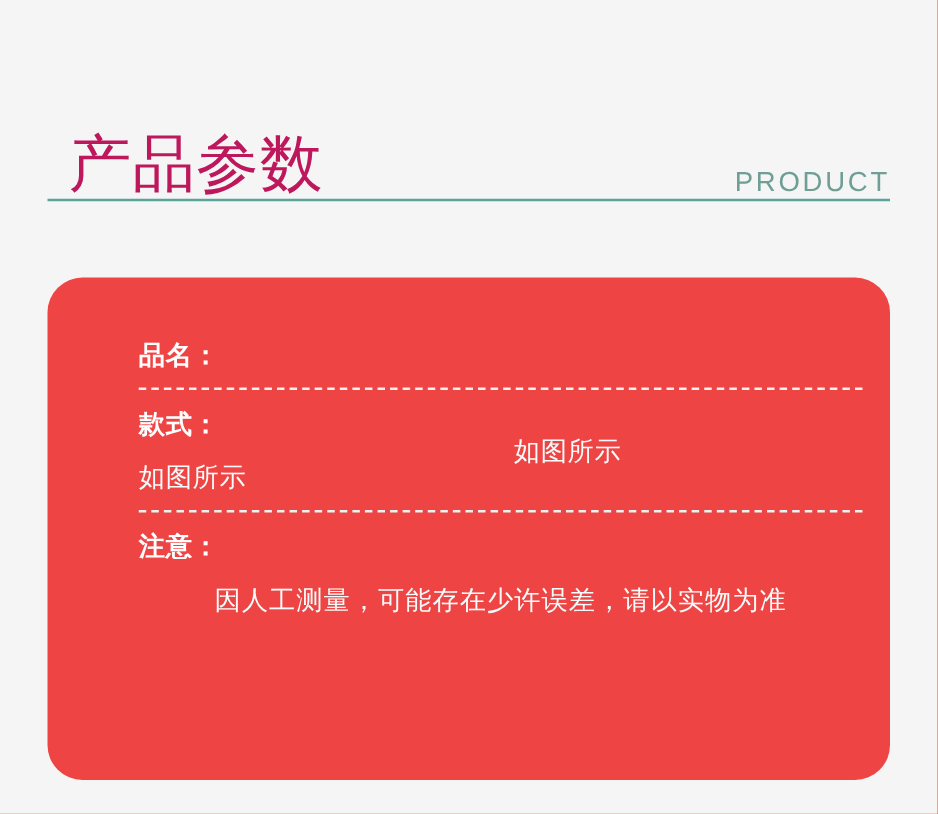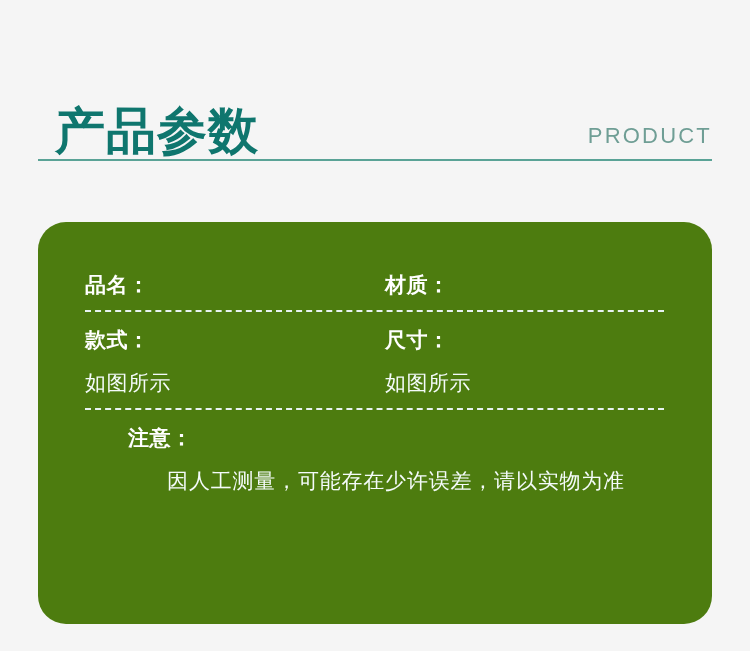--- a/index.html
+++ b/index.html
@@ -22,34 +22,33 @@
     left: 38px;
     top: 58px;
     width: 674px;
     height: 102px;
     display: flex;
     align-items: flex-end;
     justify-content: space-between;
   }
   .title-cn {
     font-size: 50px;
-    font-weight: 700;
-    color: #0f766e;
+    font-weight: 400;
+    color: #be185d;
     line-height: 1;
     letter-spacing: 1px;
     margin: 16px 0 4px 17px;
     white-space: nowrap;
   }
   .title-en {
     text-align: right;
     color: #6f9e95;
     font-size: 22px;
     line-height: 1.28;
     letter-spacing: 2.2px;
-    margin-bottom: 10px;
     white-space: nowrap;
   }
   .title-en-line1,
   .title-en-line2 {
     display: block;
   }
 
   .header-rule {
     position: absolute;
     left: 38px;
@@ -59,24 +58,24 @@
     background: #5aa396;
   }
 
   
   .card {
     position: absolute;
     left: 38px;
     top: 222px;
     width: 674px;
     height: 402px;
-    background: #4d7c0f;
+    background: #ef4444;
     border-radius: 28px;
     box-sizing: border-box;
-    padding: 52px 32px 0 47px;
+    padding: 52px 32px 0 73px;
   }
 
   .rows {
     width: 579px;
   }
 
   .row {
     display: flex;
     padding-bottom: 15px;
   }
@@ -86,21 +85,20 @@
   .row + .row {
     padding-top: 17px;
   }
 
   .cell {
     flex: 0 0 300px;
     min-width: 0;
   }
   .cell.wide {
     flex: 1 1 auto;
-    margin-left: 43px;
   }
 
   .cell-label {
     font-size: 21px;
     font-weight: 700;
     color: #ffffff;
     line-height: 1;
     letter-spacing: 0.5px;
     white-space: nowrap;
   }
@@ -131,31 +129,29 @@
 <div class="header-rule"></div>
 
 <div class="card">
   <div class="rows">
 
     <div class="row with-rule">
       <div class="cell">
         <div class="cell-label">品名：</div>
       </div>
       <div class="cell">
-        <div class="cell-label">材质：</div>
       </div>
     </div>
 
     <div class="row with-rule">
       <div class="cell">
         <div class="cell-label">款式：</div>
         <div class="cell-value">如图所示</div>
       </div>
       <div class="cell">
-        <div class="cell-label">尺寸：</div>
         <div class="cell-value">如图所示</div>
       </div>
     </div>
 
     <div class="row">
       <div class="cell wide">
         <div class="cell-label">注意：</div>
         <div class="cell-value note">因人工测量，可能存在少许误差，请以实物为准</div>
       </div>
     </div>

